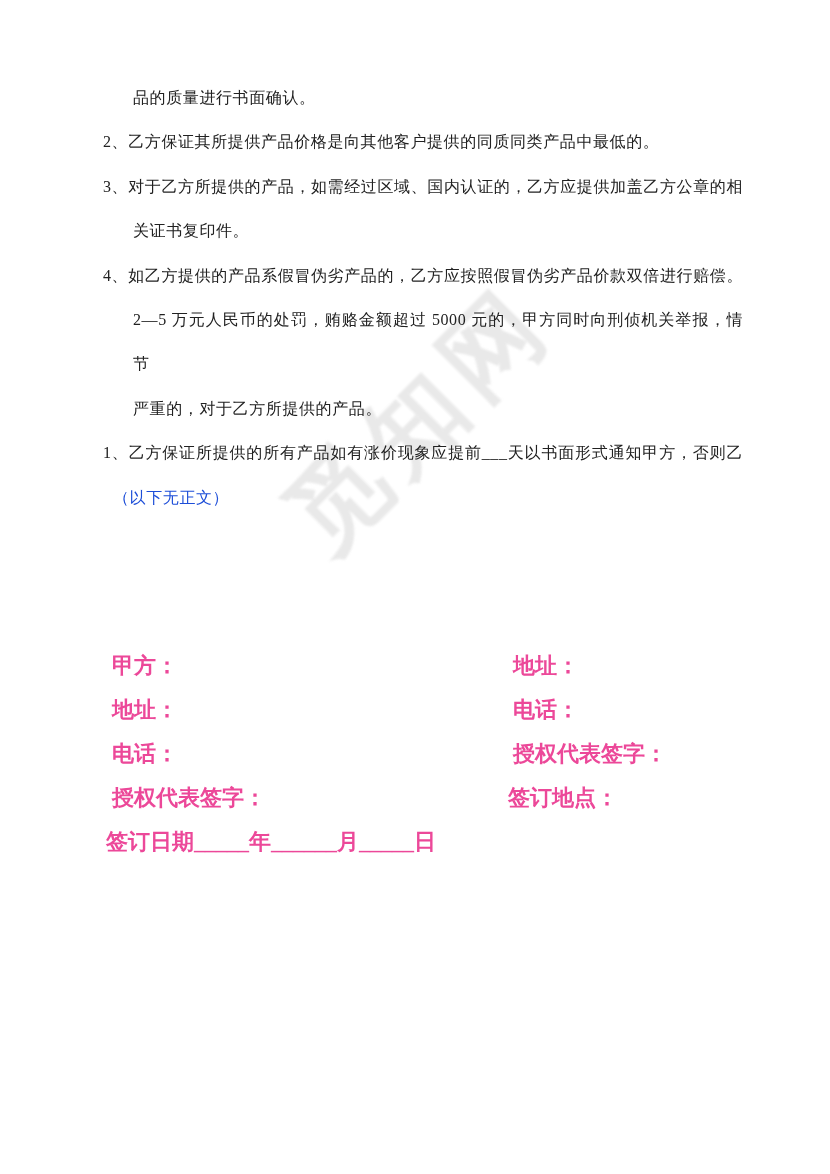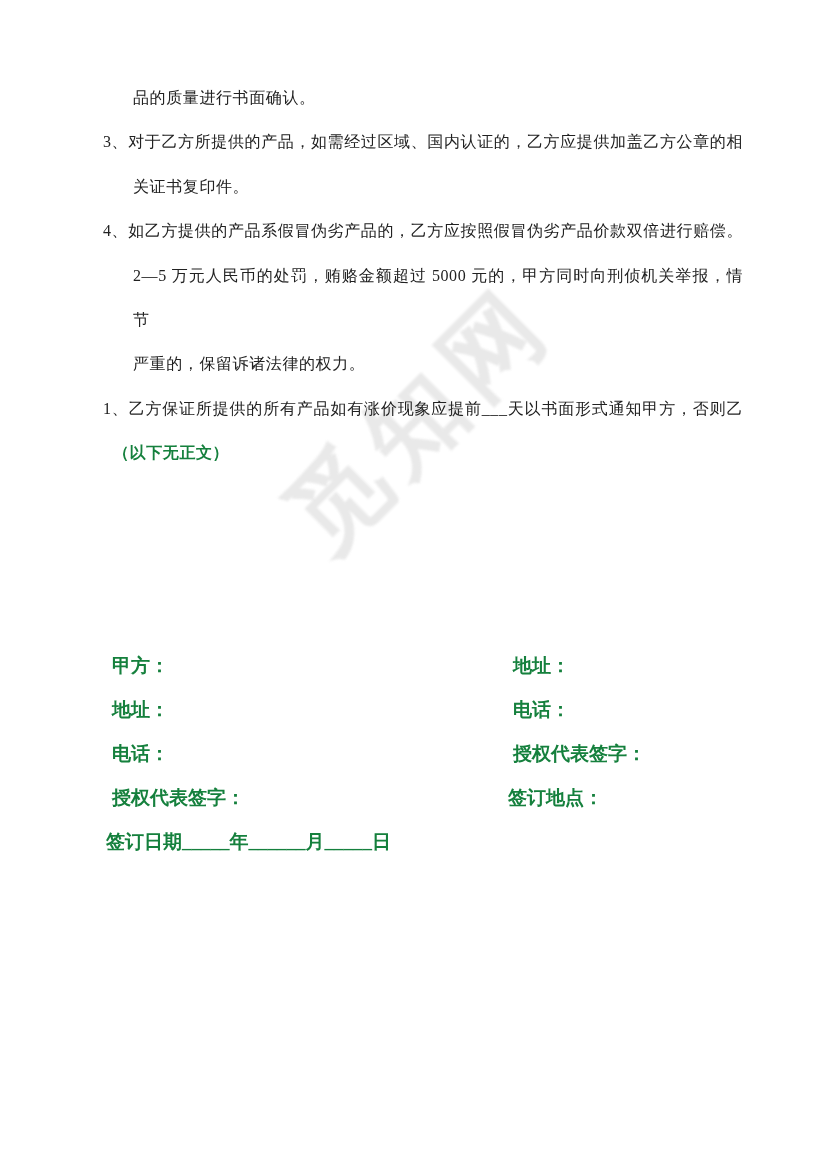--- a/index.html
+++ b/index.html
@@ -37,52 +37,53 @@
     width: 640px;
     font-size: 16px;
     line-height: 44.4px;
     letter-spacing: 0.6px;
     color: #212121;
     z-index: 1;
   }
   .ln { display: block; }
   .ln.full { text-align: justify; text-align-last: justify; }
   .ln.ind { padding-left: 30px; }
-  .ln.tail { padding-left: 10px; font-weight: bold; color: #15803d; }
+  .ln.tail { padding-left: 10px; font-weight: normal; color: #1d4ed8; }
   
   .sig {
     position: absolute;
     top: 644px;
     line-height: 44px;
-    font-size: 19px;
+    font-size: 22px;
     font-weight: bold;
-    color: #15803d;
+    color: #ec4899;
     z-index: 1;
   }
   .sig-a { left: 106px; width: 360px; }
   .sig-b { left: 508px; width: 300px; }
   .sig .lbl-a { padding-left: 6px; }
   .sig .lbl-b { padding-left: 5px; }
   .sig .row { display: block; white-space: nowrap; }
 </style>
 </head>
 <body>
 
 <div class="page">
 
   <div class="wm wm1">觅知网</div>
   <div class="wm wm2">觅知网</div>
 
   <div class="content">
     <div class="ln ind">品的质量进行书面确认。</div>
+    <div class="ln">2、乙方保证其所提供产品价格是向其他客户提供的同质同类产品中最低的。</div>
     <div class="ln full">3、对于乙方所提供的产品，如需经过区域、国内认证的，乙方应提供加盖乙方公章的相</div>
     <div class="ln ind">关证书复印件。</div>
     <div class="ln full">4、如乙方提供的产品系假冒伪劣产品的，乙方应按照假冒伪劣产品价款双倍进行赔偿。</div>
     <div class="ln ind full">2—5 万元人民币的处罚，贿赂金额超过 5000 元的，甲方同时向刑侦机关举报，情节</div>
-    <div class="ln ind">严重的，保留诉诸法律的权力。</div>
+    <div class="ln ind">严重的，对于乙方所提供的产品。</div>
     <div class="ln full">1、乙方保证所提供的所有产品如有涨价现象应提前___天以书面形式通知甲方，否则乙</div>
     <div class="ln tail">（以下无正文）</div>
   </div>
 
   <div class="sig sig-a">
     <span class="row lbl-a">甲方：</span>
     <span class="row lbl-a">地址：</span>
     <span class="row lbl-a">电话：</span>
     <span class="row lbl-a">授权代表签字：</span>
     <span class="row">签订日期_____年______月_____日</span>

